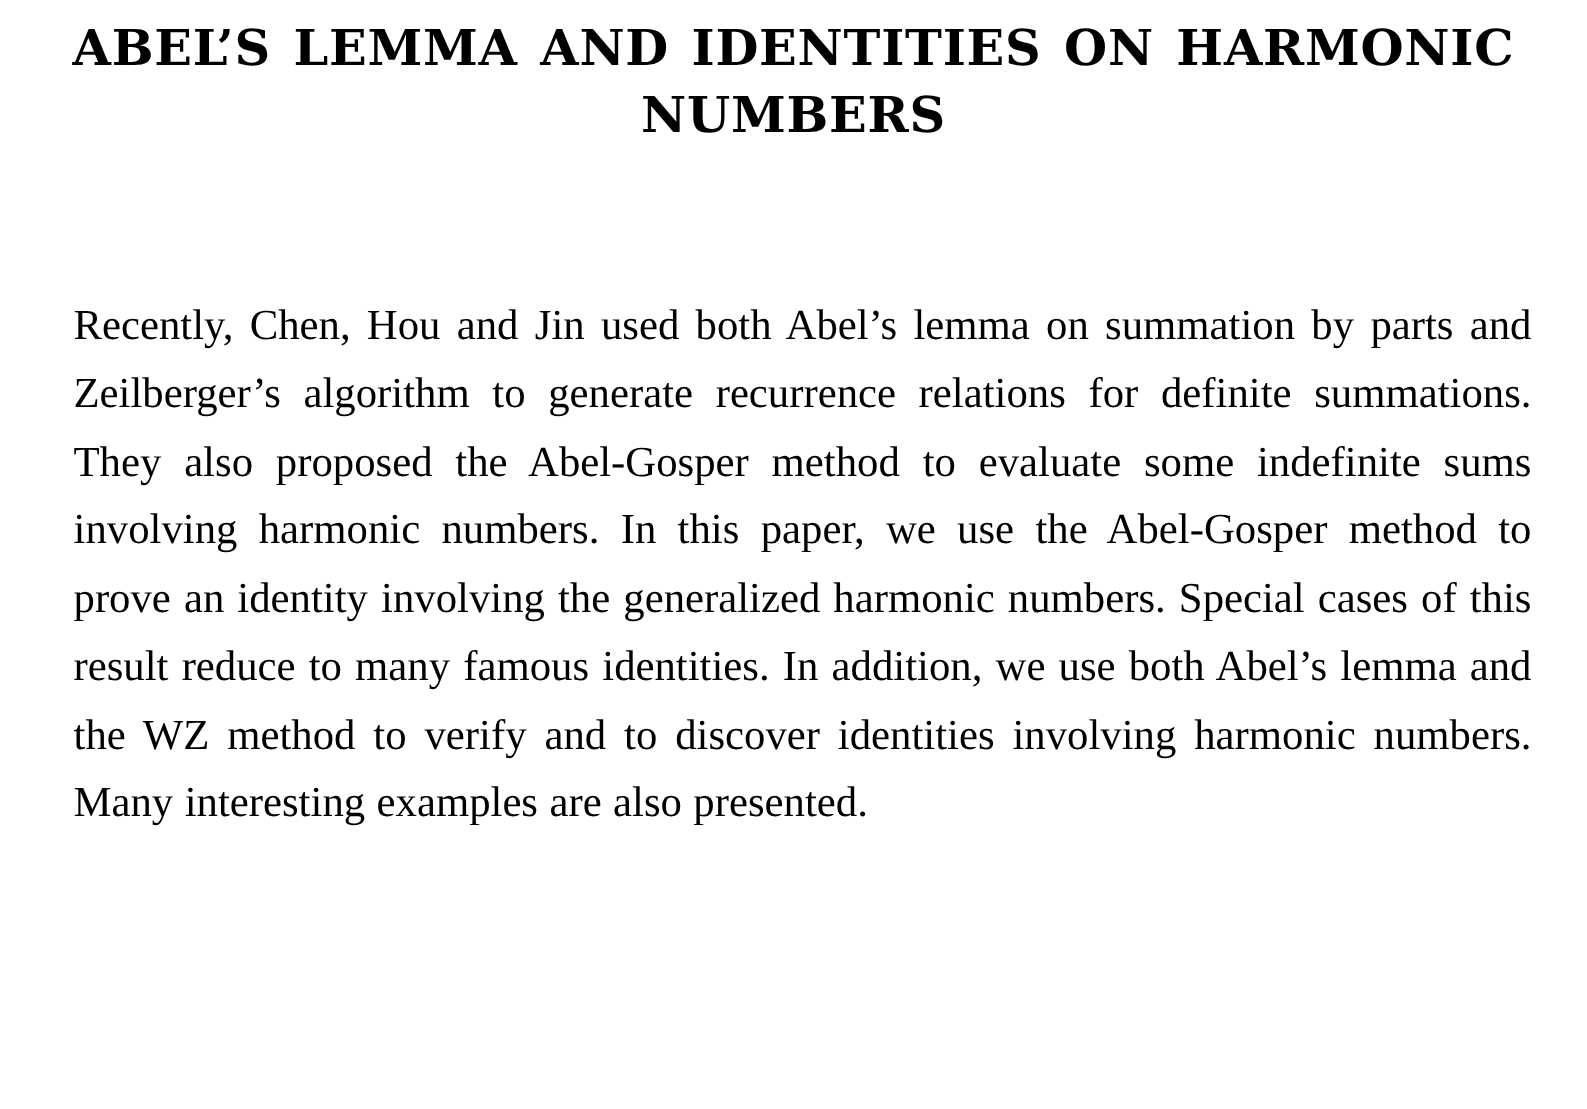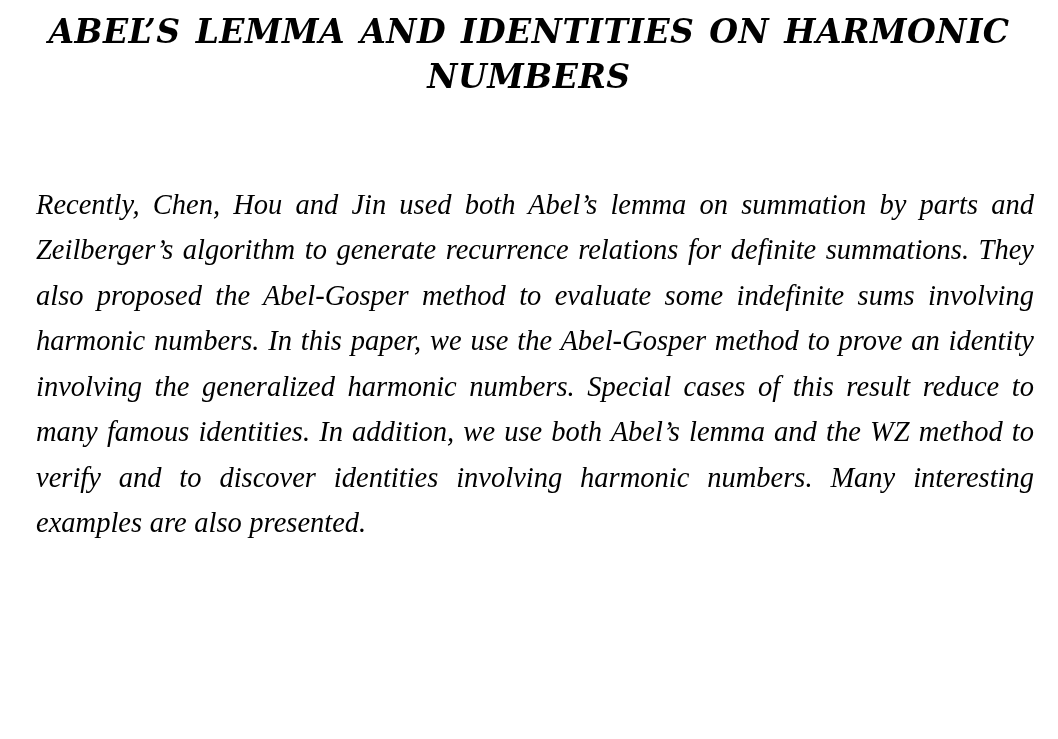--- a/index.html
+++ b/index.html
@@ -13,21 +13,20 @@
     font-family: "Liberation Serif", serif;
     color: #000000;
     overflow: hidden;
   }
   .page {
     position: relative;
     width: 1058px;
     height: 605px;
     box-sizing: border-box;
     padding: 0 14px;
-    font-style: italic;
   }
   .paper-title {
     margin: 0;
     padding-top: 10px;
     text-align: center;
     font-family: "DejaVu Serif", serif;
     font-weight: bold;
     font-size: 33px;
     line-height: 1.36;
     letter-spacing: 0.5px;
@@ -35,21 +34,21 @@
   }
   .authors {
     margin: 0;
     padding-top: 72px;
     text-align: center;
     font-size: 30px;
     line-height: 1.2;
     font-family: "Liberation Serif", serif;
   }
   .abstract {
-    margin: 4px;
+    margin: 17px;
     padding-top: 78px;
     padding-left: 18px;
     padding-right: 6px;
     text-align: justify;
     text-align-last: left;
     font-size: 28.5px;
     line-height: 45.5px;
     font-family: "Liberation Serif", serif;
     word-spacing: 0.5px;
   }

